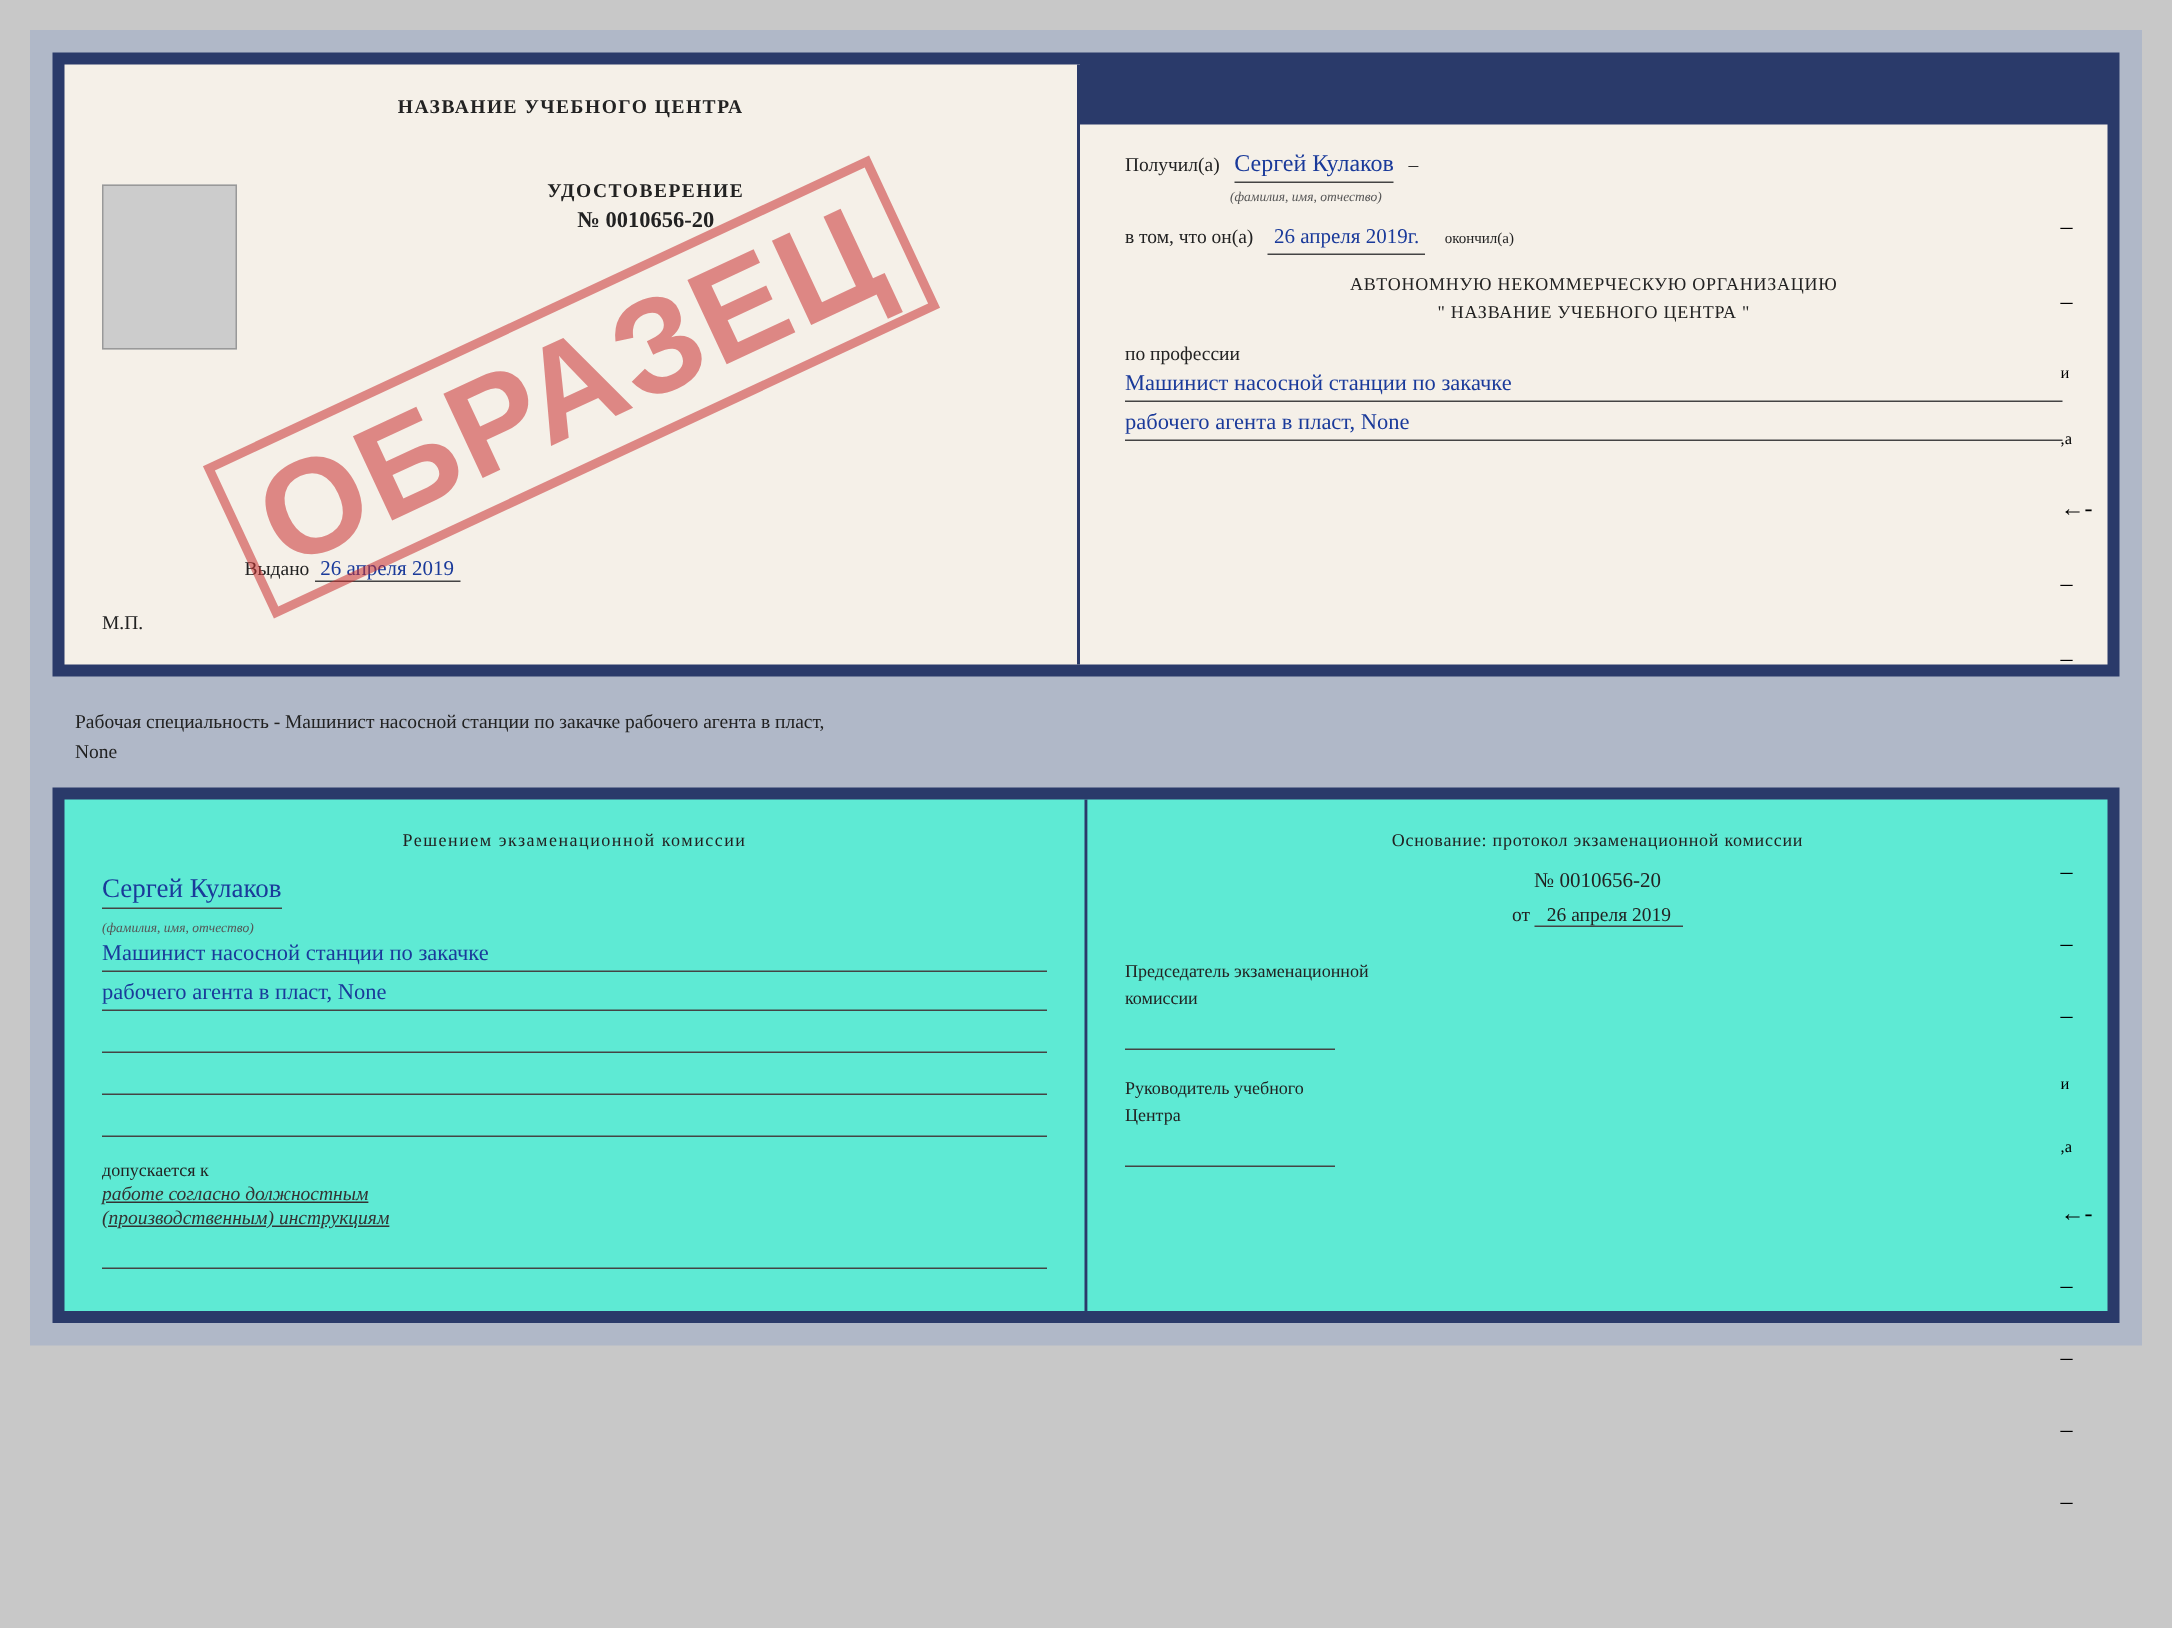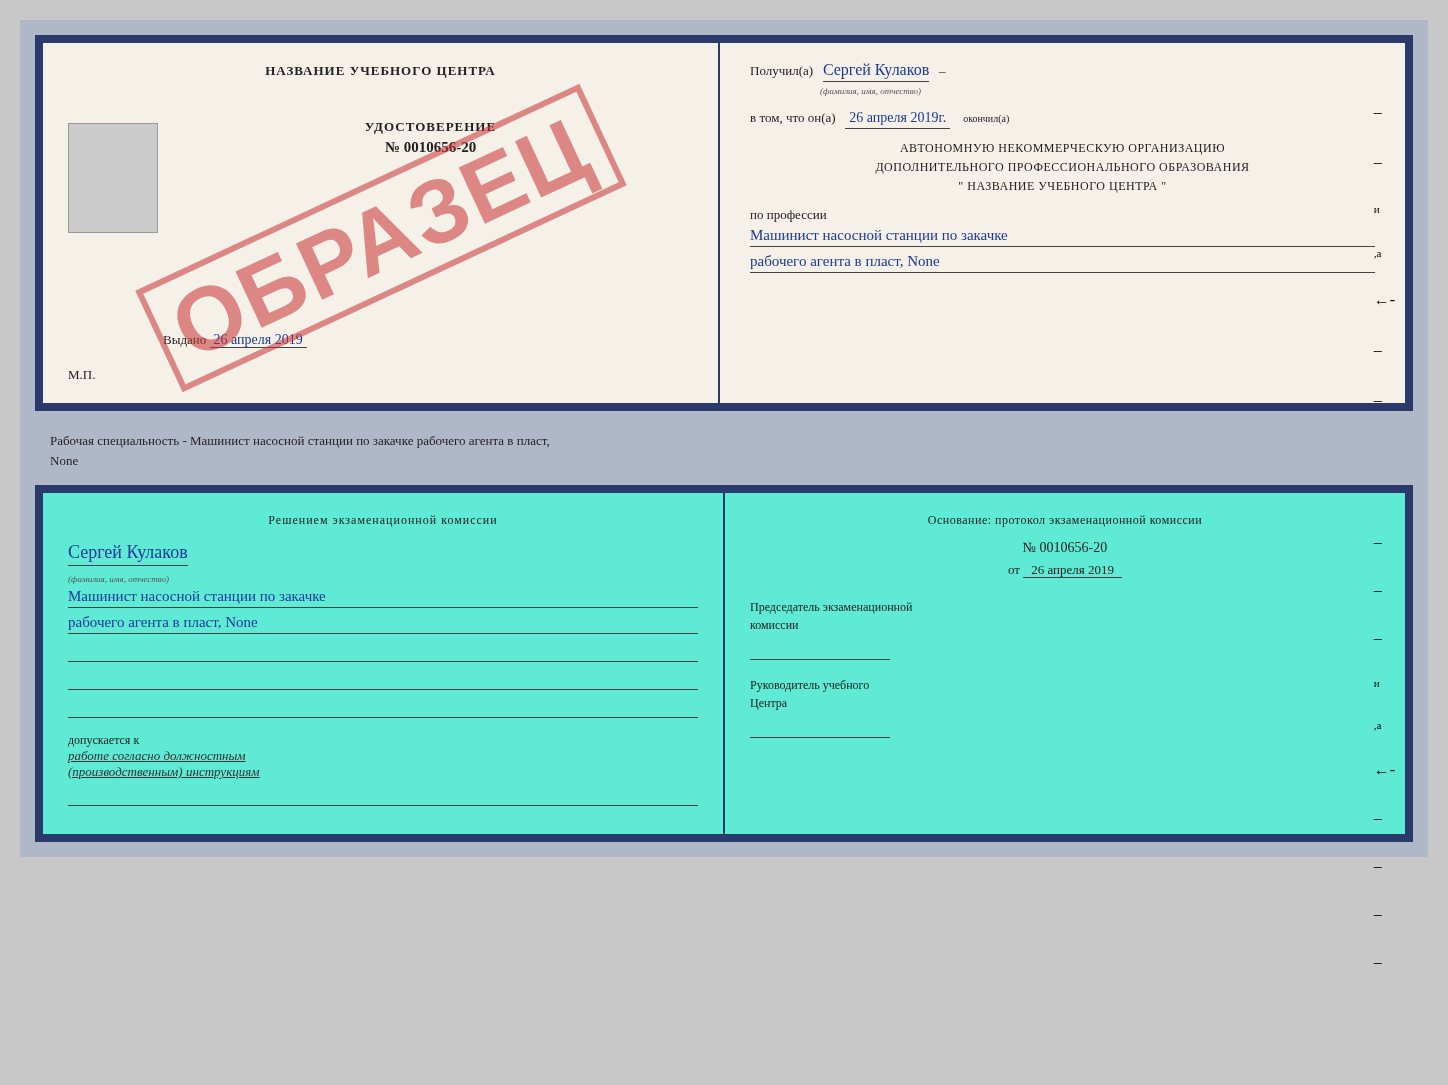--- a/index.html
+++ b/index.html
@@ -118,20 +118,21 @@
       padding: 5px 15px;
       transform: rotate(-25deg);
       letter-spacing: 2px;
       line-height: 1;
       font-family: Arial, sans-serif;
     }
 
     
     .diploma-right {
       padding: 18px 30px;
+      margin-top: 40px;
     }
 
     .poluchil-line {
       font-size: 13px;
       color: #222;
       margin-bottom: 8px;
     }
 
     .handwritten {
       font-family: 'Segoe Script', 'Comic Sans MS', cursive;
@@ -363,21 +364,20 @@
       <div class="vtom-line">
         <span>в том, что он(а)</span>
         &nbsp;
         <span class="handwritten-date">26 апреля 2019г.</span>
         &nbsp;&nbsp;
         <span class="okonchil-label">окончил(а)</span>
       </div>
 
       <div class="org-block">
         <div>АВТОНОМНУЮ НЕКОММЕРЧЕСКУЮ ОРГАНИЗАЦИЮ</div>
-        <div>ДОПОЛНИТЕЛЬНОГО ПРОФЕССИОНАЛЬНОГО ОБРАЗОВАНИЯ</div>
         <div>"  НАЗВАНИЕ УЧЕБНОГО ЦЕНТРА  "</div>
       </div>
 
       <div class="po-professii">по профессии</div>
       <span class="handwritten-prof">Машинист насосной станции по закачке</span>
       <span class="handwritten-prof">рабочего агента в пласт, None</span>
 
       <div style="position:absolute; right:10px; top:60px; display:flex; flex-direction:column; gap:32px;">
         <span>–</span>
         <span>–</span>

